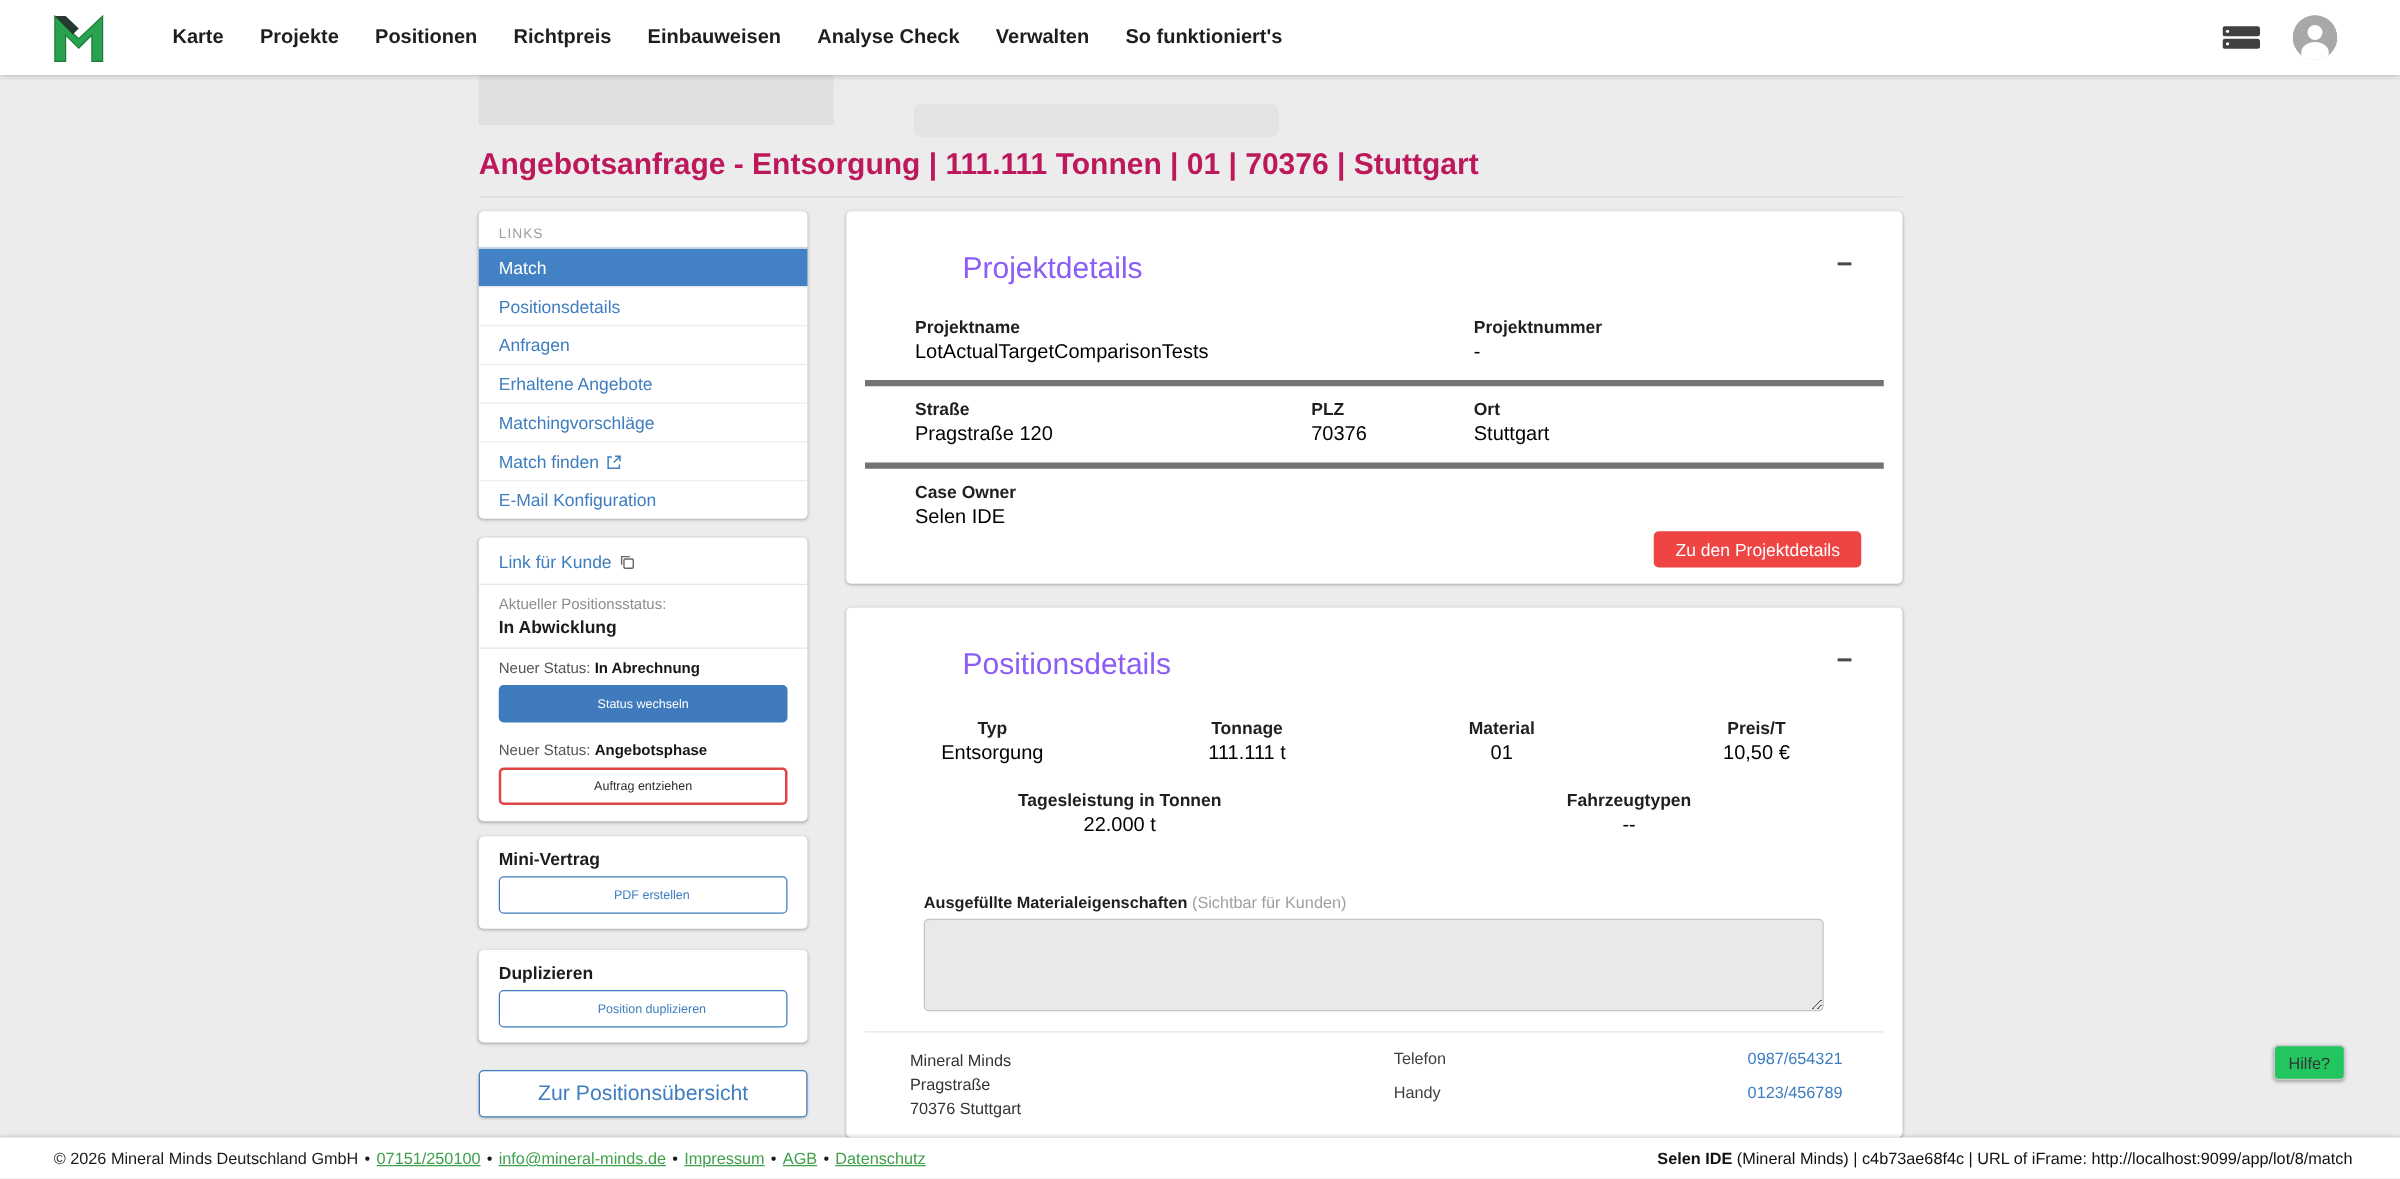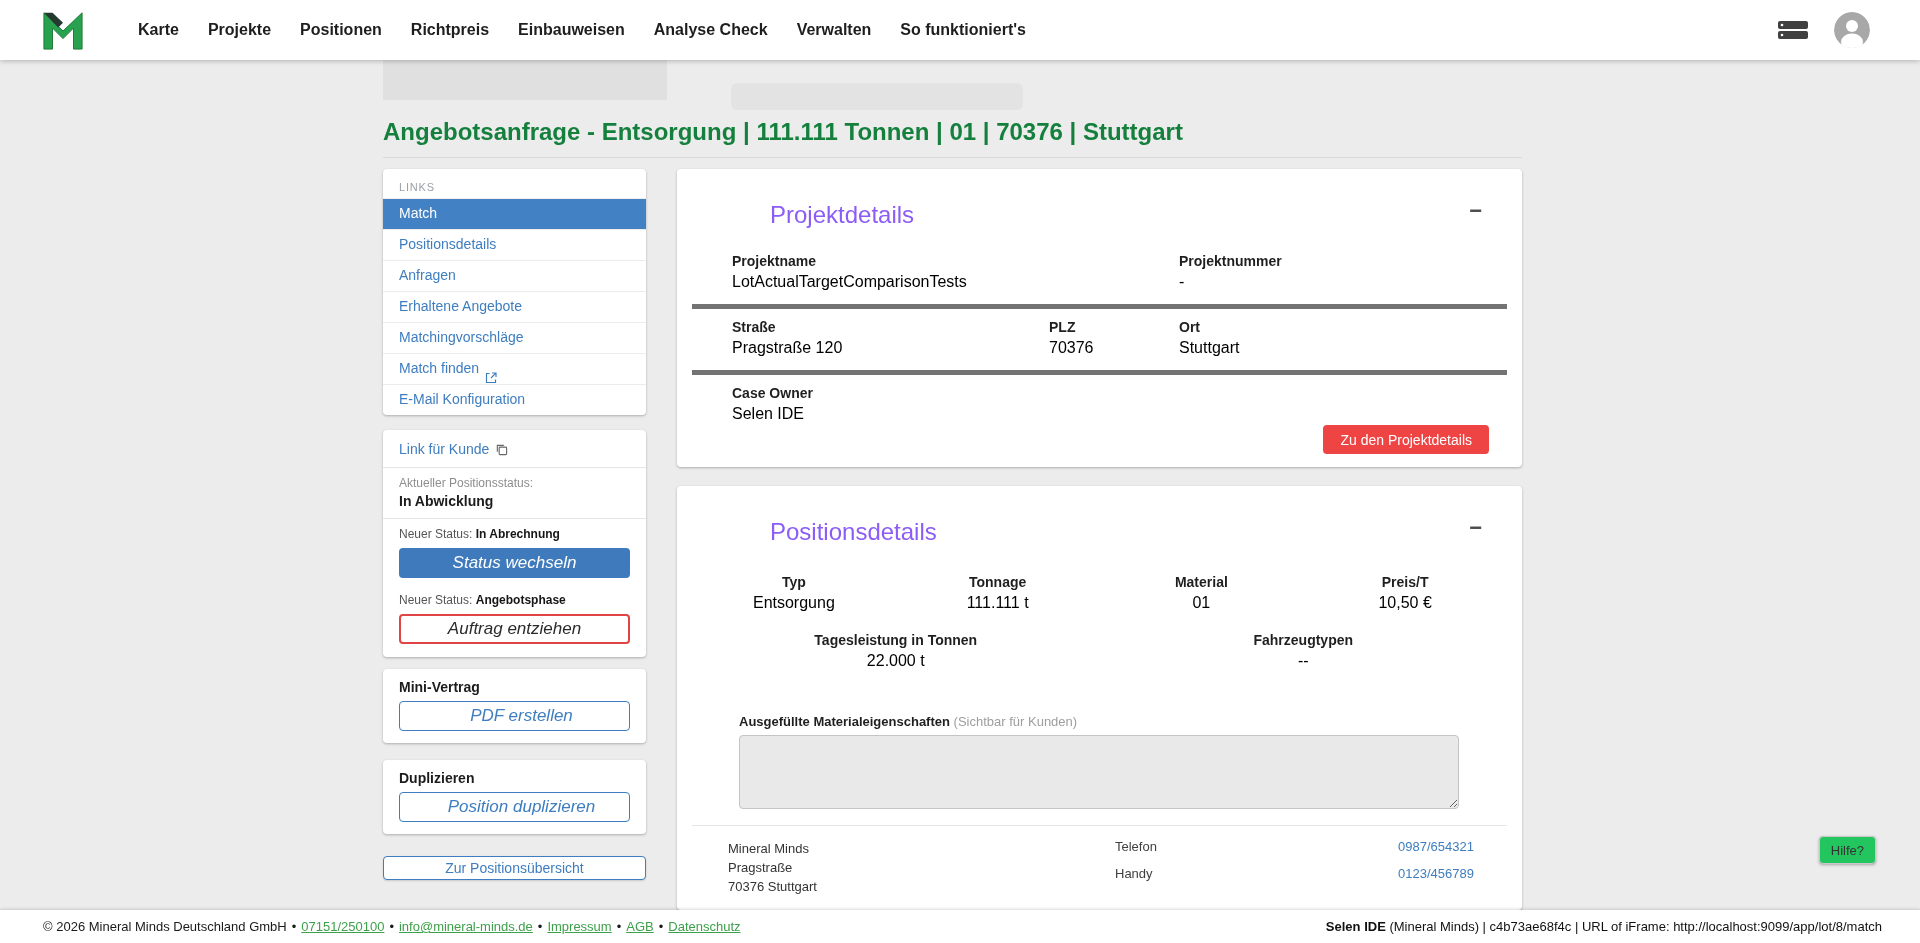--- a/index.html
+++ b/index.html
@@ -24,69 +24,69 @@
   .server-icon { cursor:pointer; display:inline-flex; }
   .avatar { width:36px; height:36px; border-radius:50%; overflow:hidden; cursor:pointer; display:inline-flex; }
 
   
   .skeleton-a { position:absolute; left:383px; top:60px; width:284px; height:40px; background:#e0e0e0; }
   .skeleton-b { position:absolute; left:731px; top:83px; width:292px; height:27px; background:#e3e3e3; border-radius:6px; }
 
   
   .page-title {
     position:absolute; left:383px; top:118px; width:1139px;
-    font-size:24px; font-weight:600; color:#15803d;
+    font-size:24px; font-weight:600; color:#be185d;
   }
   .title-divider { position:absolute; left:383px; top:157px; width:1139px; height:1px; background:#dadada; }
 
   
   .card {
     position:absolute; background:#fff; border-radius:4px;
     box-shadow:0 1px 3px rgba(0,0,0,.18), 0 1px 2px rgba(0,0,0,.10);
   }
 
   
   #links-card { left:383px; top:169px; width:263px; }
   .links-header { padding:12px 16px 5px; font-size:11px; letter-spacing:.8px; color:#9aa0a6; }
   .side-link {
     height:31px; line-height:31px; padding:0 16px; font-size:14px;
     color:#3e7dbf; border-top:1px solid #ededed; cursor:pointer;
-    display:flex; align-items:flex-end; gap:6px; white-space:nowrap;
+    display:flex; align-items:center; gap:6px; white-space:nowrap;
   }
   .side-link.active { background:#4282c4; color:#fff; }
   .ext-icon { display:inline-flex; color:#3e7dbf; margin-top:1px; }
 
   #status-card { left:383px; top:430px; width:263px; }
   .customer-link { padding:11px 16px 10px; font-size:14px; color:#3e7dbf; display:flex; align-items:center; gap:6px; cursor:pointer; }
   .div-line { height:1px; background:#e6e6e6; }
   .status-block { padding:8px 16px 9px; }
   .muted-label { font-size:12px; color:#8d8d8d; }
   .status-value { font-size:14px; font-weight:700; color:#1c1c1c; margin-top:3px; }
   .new-status { padding:8px 16px 3px; font-size:12px; color:#555; }
   .new-status b { color:#161616; }
-  .btn { display:block; border-radius:4px; font-size:17px; font-family:inherit; cursor:pointer;font-style:italic; }
+  .btn { display:block; border-radius:4px; font-size:10px; font-family:inherit; cursor:pointer; }
   .btn-primary {
     margin:4px 16px 7px; width:231px; height:30px;
     background:#3e7abc; color:#fff; border:none; font-weight:500;
   }
   .btn-danger {
     margin:4px 16px 13px; width:231px; height:30px;
     background:#fff; color:#2b2b2b; border:2px solid #e04444; font-weight:500;
   }
   #minivertrag-card { left:383px; top:669px; width:263px; }
   #duplizieren-card { left:383px; top:760px; width:263px; }
   .mini-title { padding:10px 16px 6px; font-size:14px; font-weight:700; color:#1c1c1c; }
   .btn-outline {
     margin:0 16px 12px; width:231px; height:30px;
     background:#fff; color:#3e7dbf; border:1px solid #3e7dbf; font-weight:500;padding-left:14px;
   }
   .back-btn {
-    position:absolute; left:383px; top:856px; width:263px; height:24px;
+    position:absolute; left:383px; top:856px; width:263px; height:38px;
     background:#fff; color:#3e7dbf; border:1px solid #3e7dbf; border-radius:4px;
-    font-size:14px; font-weight:500; font-family:inherit; cursor:pointer;
+    font-size:17px; font-weight:500; font-family:inherit; cursor:pointer;
     box-shadow:0 1px 2px rgba(0,0,0,.15);
   }
 
   
   #projekt-card { left:677px; top:169px; width:845px; height:298px; }
   #position-card { left:677px; top:486px; width:845px; height:424px; overflow:hidden; }
   .card-head { display:flex; justify-content:space-between; align-items:flex-start; padding:32px 40px 14px 55px; }
   .card-title { font-size:24px; font-weight:500; color:#8b5cf6;margin-left:38px; }
   .collapse-btn { font-size:22px; font-weight:700; color:#4a4a4a; cursor:pointer; line-height:20px; background:none; border:none; font-family:inherit; }
 

